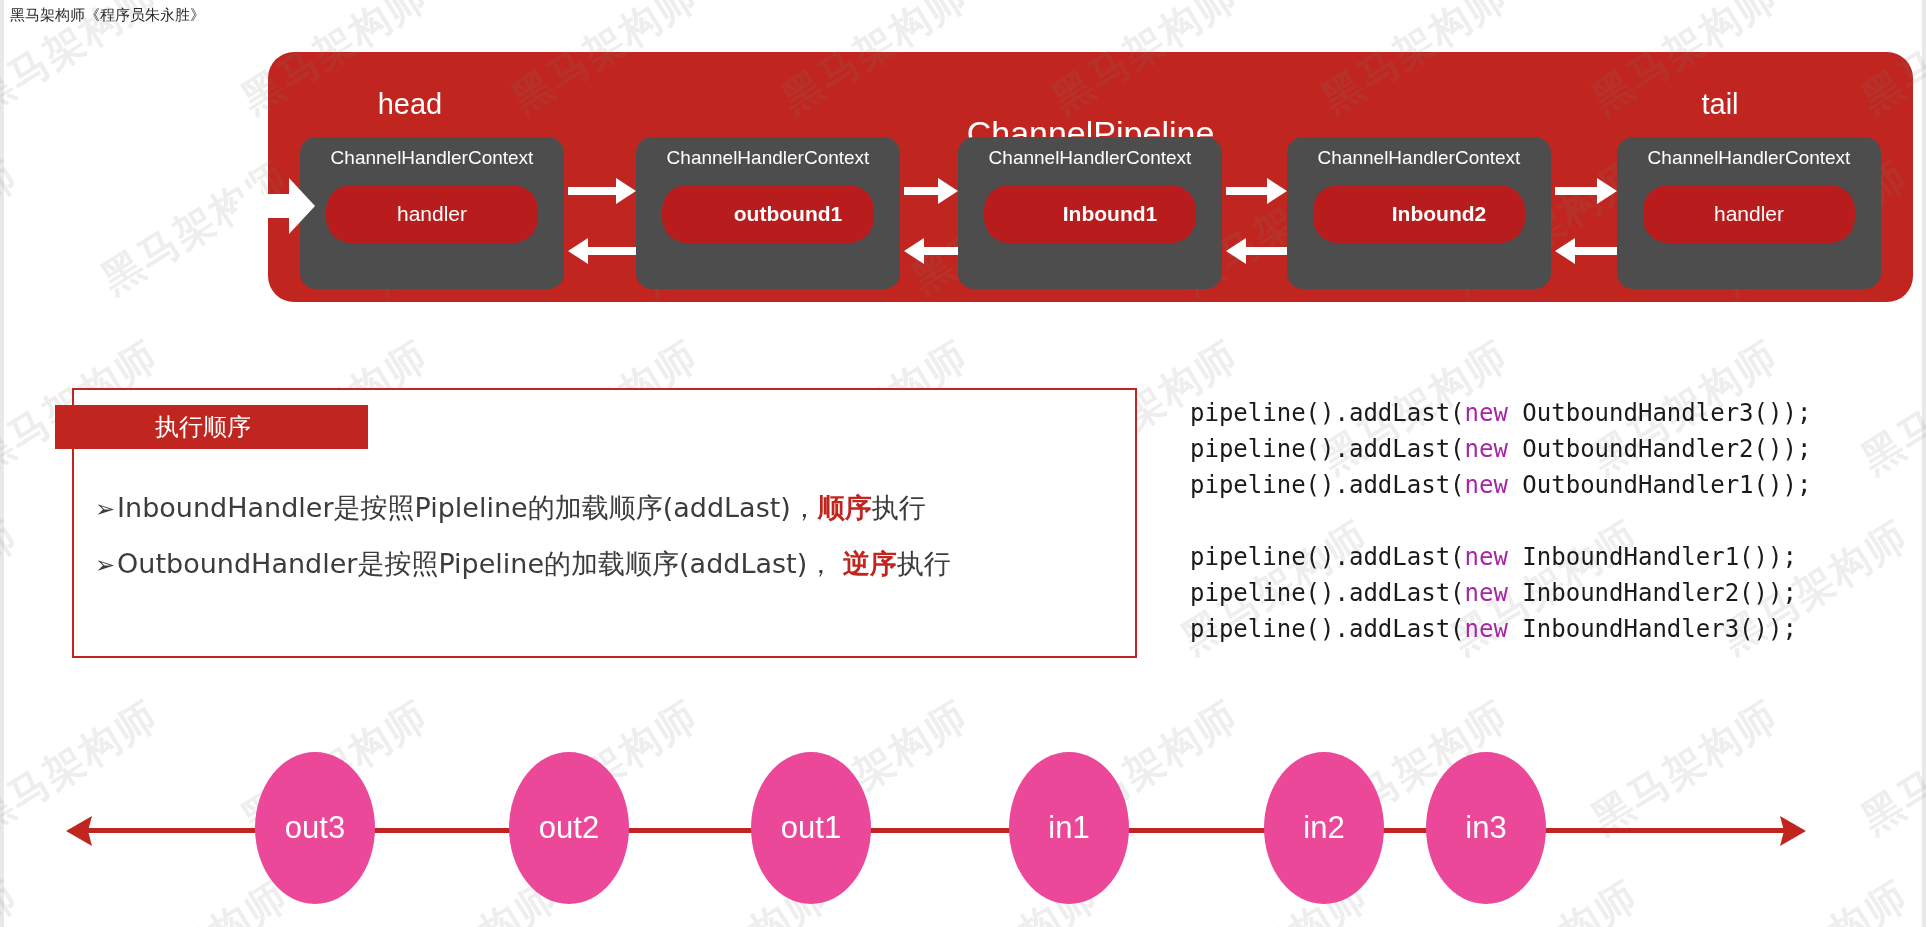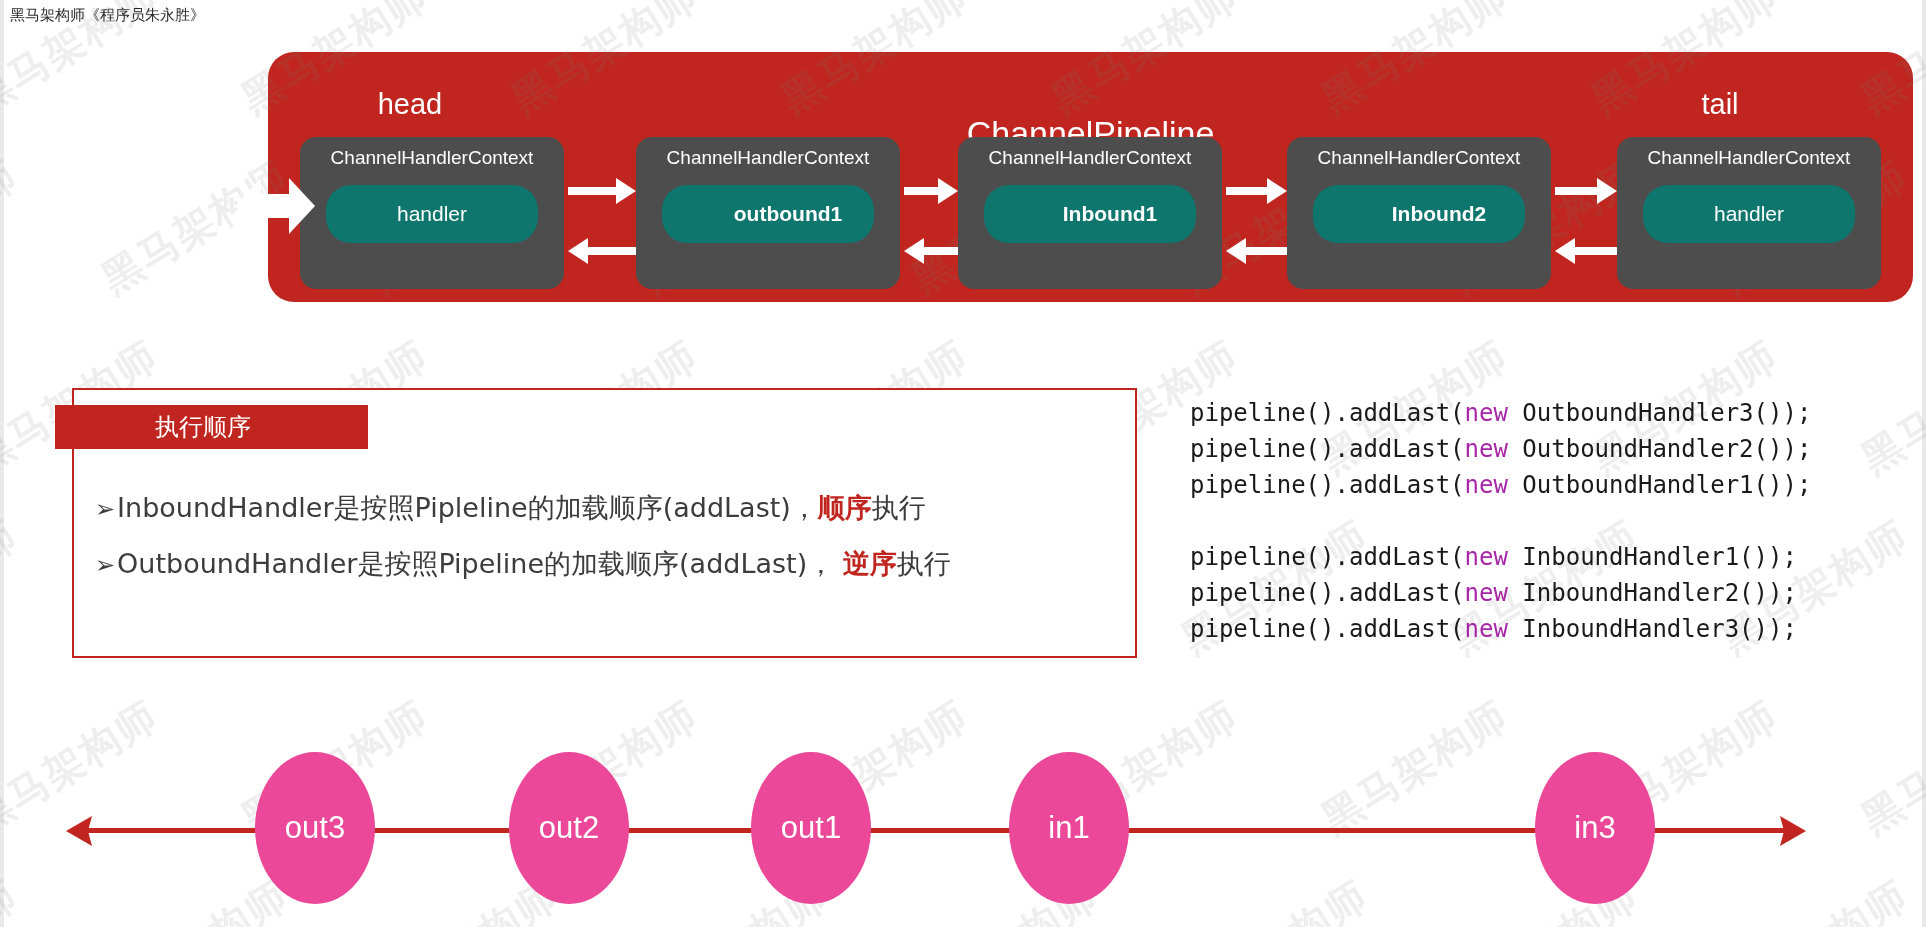--- a/index.html
+++ b/index.html
@@ -68,21 +68,21 @@
   .ctx{
     position:absolute;top:137px;height:152px;
     background:#4d4d4d;border-radius:16px;z-index:6;
   }
   .ctx .ctx-title{
     position:absolute;left:0;top:10px;width:100%;text-align:center;
     color:#ffffff;font-size:19px;white-space:nowrap;
   }
   .ctx .handler{
     position:absolute;left:26px;top:48px;right:26px;height:58px;
-    background:#0f766e;display:flex;align-items:center;justify-content:center;
+    background:#b91c1c;display:flex;align-items:center;justify-content:center;
     color:#ffffff;font-size:21px;border-radius:25px;
   }
   .ctx .handler.bold{font-weight:bold;padding-left:40px;}
 
   #ctx-0{left:300px;width:264px;}
   #ctx-1{left:636px;width:264px;}
   #ctx-2{left:958px;width:264px;}
   #ctx-3{left:1287px;width:264px;}
   #ctx-4{left:1617px;width:264px;}
 
@@ -135,21 +135,21 @@
     position:absolute;top:12px;width:120px;height:152px;
     background:#ec4899;border-radius:50%;
     display:flex;align-items:center;justify-content:center;
     color:#ffffff;font-size:31px;z-index:8;
   }
   #node-0{left:255px;}
   #node-1{left:509px;}
   #node-2{left:751px;}
   #node-3{left:1009px;}
   #node-4{left:1264px;}
-  #node-5{left:1535px;text-align:center;}
+  #node-5{left:1426px;text-align:center;}
 </style>
 </head>
 <body>
 
 <div id="stage">
 
   <div id="leftedge"></div>
   <div id="rightedge"></div>
 
   <div id="watermark">
@@ -311,16 +311,17 @@
     </div>
     <div class="arrow-right">
       <svg width="34" height="34" viewBox="0 0 34 34">
         <polygon points="34,17 8,2 12,17 8,32" fill="#c0261f"></polygon>
       </svg>
     </div>
     <div class="node" id="node-0">out3</div>
     <div class="node" id="node-1">out2</div>
     <div class="node" id="node-2">out1</div>
     <div class="node" id="node-3">in1</div>
+    <div class="node" id="node-4">in2</div>
     <div class="node" id="node-5">in3</div>
   </div>
 
 </div>
 
 </body></html>

